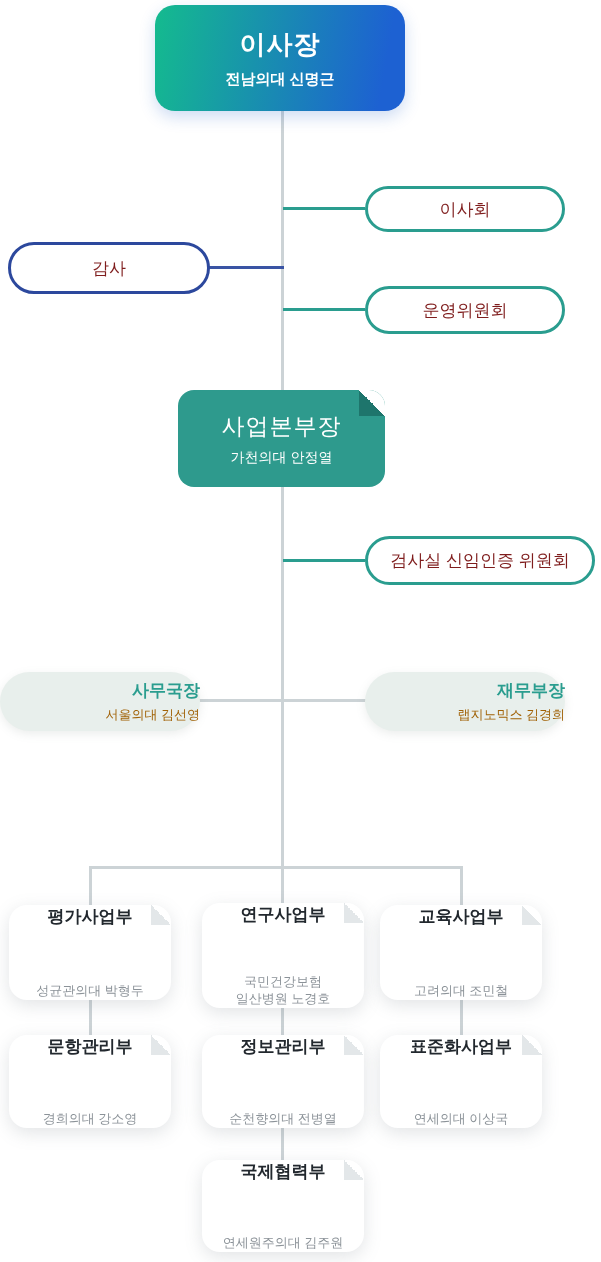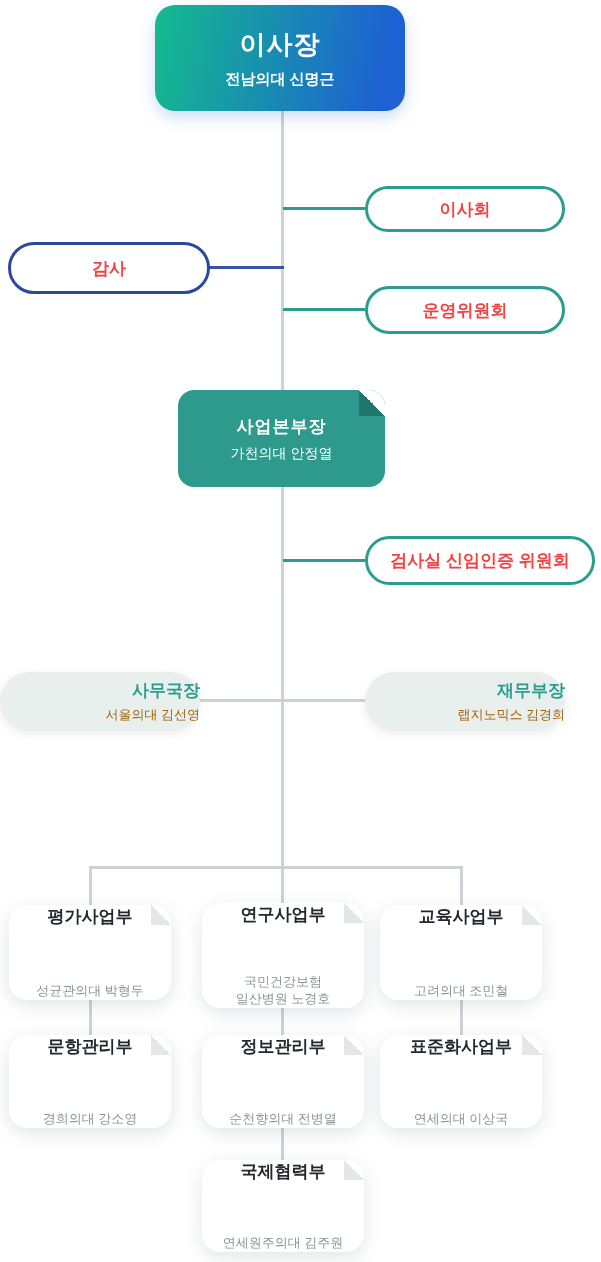--- a/index.html
+++ b/index.html
@@ -18,35 +18,35 @@
     color:#ffffff; display:flex; flex-direction:column; align-items:center;
     justify-content:center; gap:8px; box-shadow:0 6px 16px rgba(30,95,200,.22);
   }
   .chairman .t { font-size:26px; font-weight:bold; letter-spacing:1px; }
   .chairman .s { font-size:15px; font-weight:bold; }
 
   
   .pill {
     position:absolute; background:#ffffff; border:3px solid #2a9d8f;
     border-radius:999px; display:flex; align-items:center; justify-content:center;
-    font-weight:bold; color:#ef4444; font-size:17px; box-sizing:border-box;
+    font-weight:normal; color:#7f1d1d; font-size:17px; box-sizing:border-box;
   }
   .pill.navy-border { border-color:#2c489d; }
 
   
   .head2 {
     position:absolute; left:178px; top:390px; width:207px; height:97px;
     background:#2e9a8d; border-radius:16px; color:#ffffff; overflow:hidden;
     display:flex; flex-direction:column; align-items:center; justify-content:center; gap:7px;
   }
   .head2::after {
     content:""; position:absolute; top:0; right:0; width:26px; height:26px;
     background:linear-gradient(225deg,#ffffff 50%,#1e756c 50%);
   }
-  .head2 .t { font-size:17px; font-weight:bold; letter-spacing:1px; }
+  .head2 .t { font-size:23px; font-weight:normal; letter-spacing:1px; }
   .head2 .s { font-size:14px; }
 
   
   .soft {
     position:absolute; background:#e8efec; border-radius:999px;
     display:flex; flex-direction:column; align-items:flex-end; justify-content:center;
     gap:4px; box-shadow:0 3px 10px rgba(120,135,130,.15);
   }
   .soft .t { color:#2a9d8f; font-weight:bold; font-size:17px; }
   .soft .s { color:#a16207; font-size:13px; }

